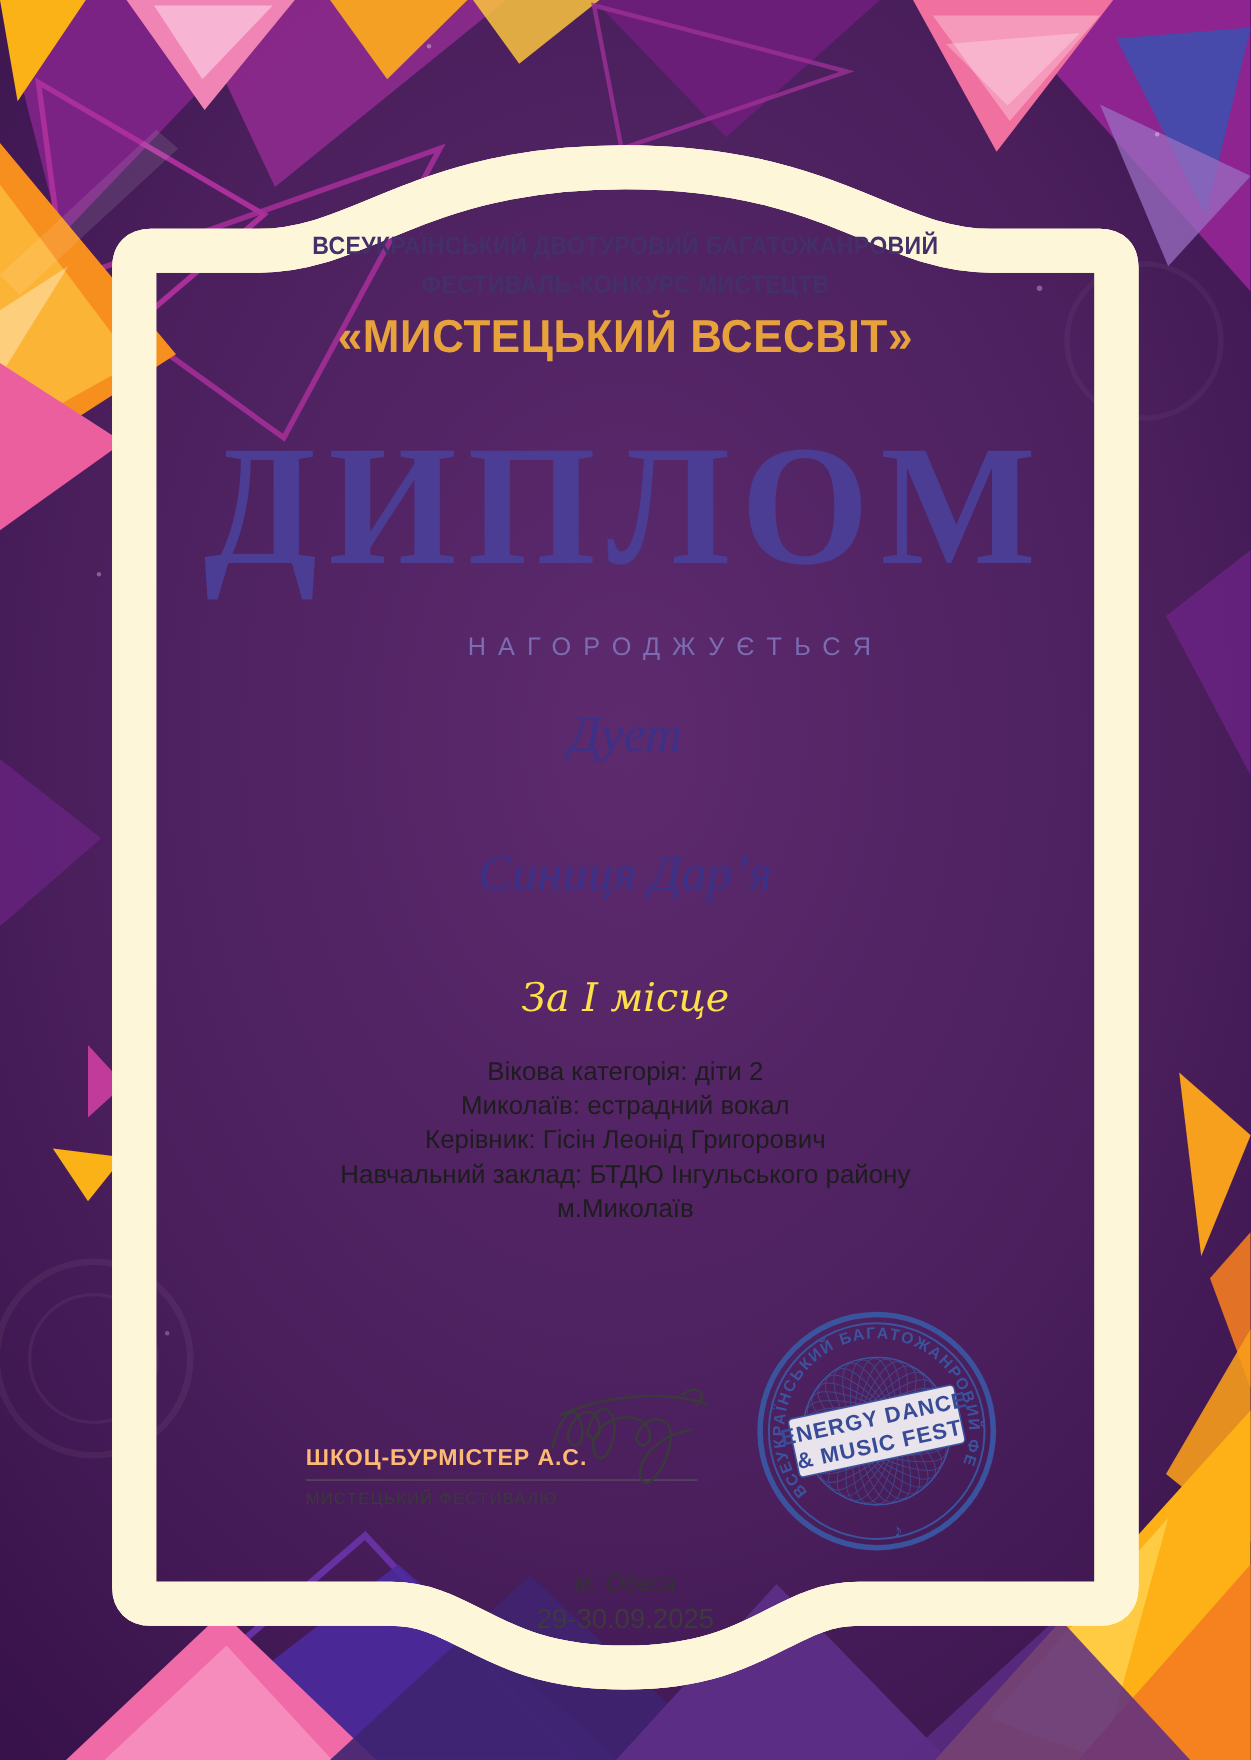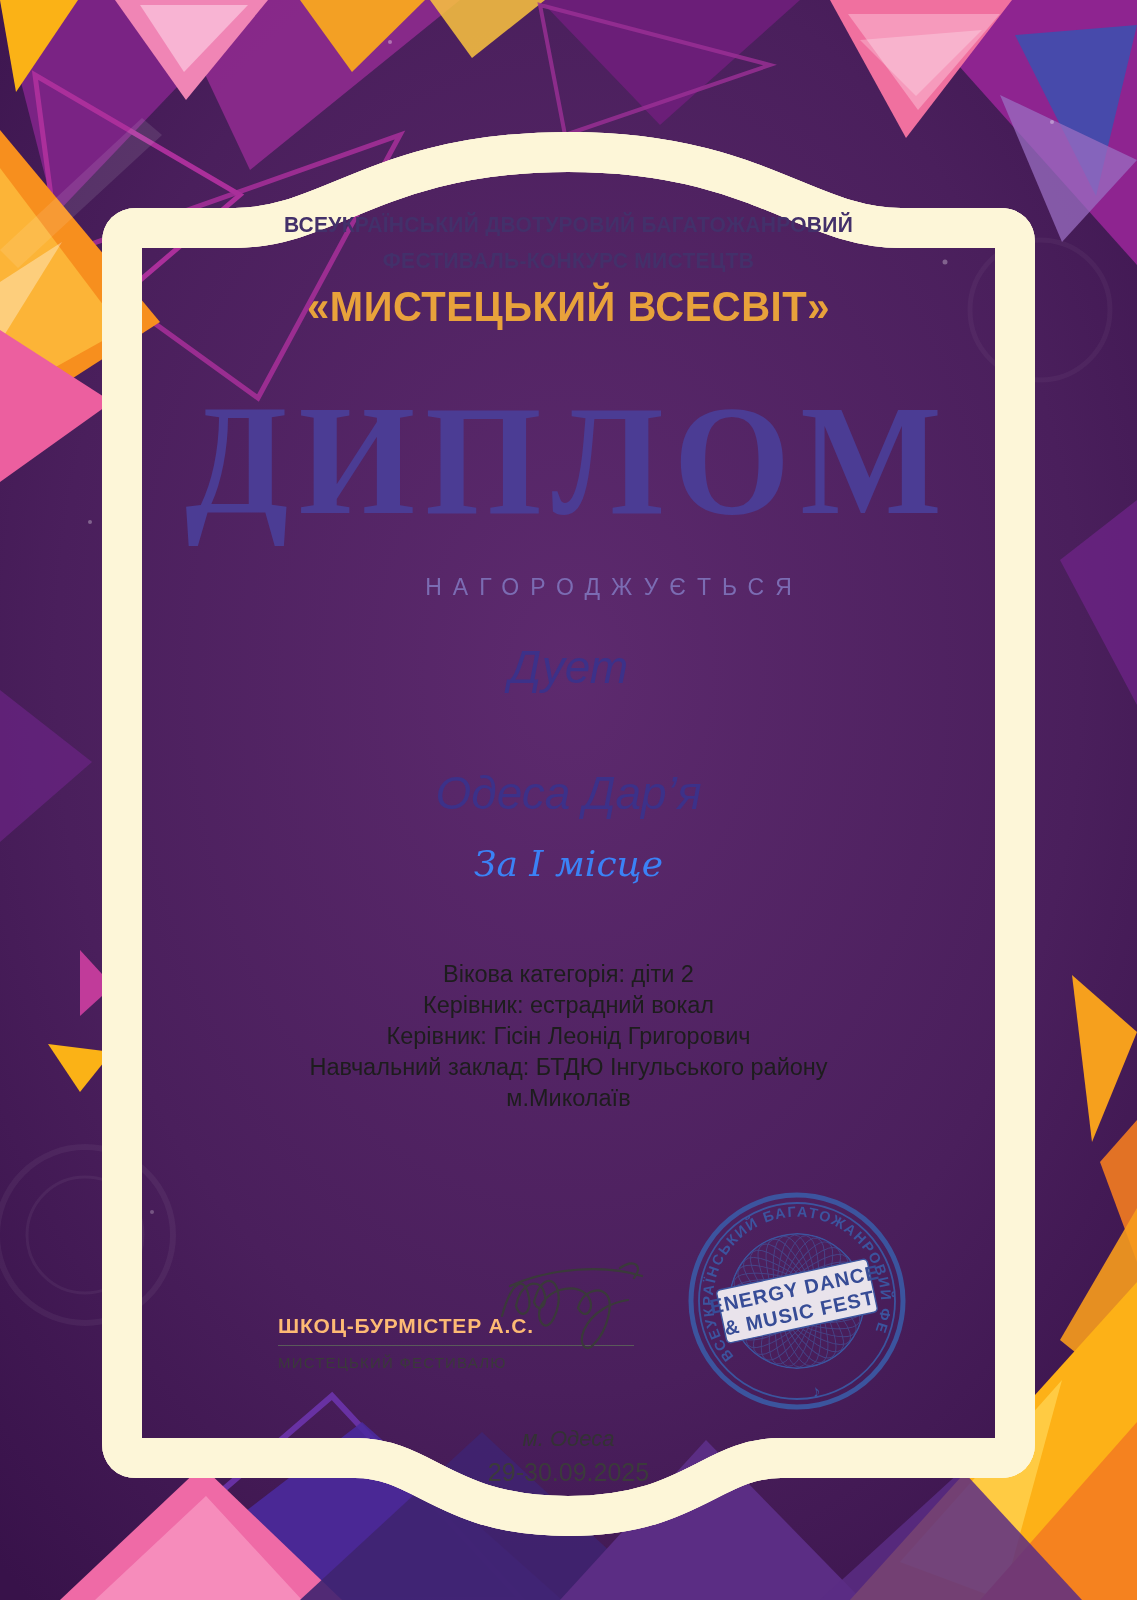--- a/index.html
+++ b/index.html
@@ -10,24 +10,24 @@
   }
   .layer{position:absolute;left:0;top:0;width:1137px;height:1600px;}
   .txt{position:absolute;left:0;width:1137px;text-align:center;white-space:nowrap;}
   .header-line{color:#43306a;font-weight:bold;font-size:21px;letter-spacing:.3px;transform:scaleY(1.08);}
   .festival-name{color:#e8a23b;font-weight:bold;font-size:40px;letter-spacing:.5px;transform:scaleY(1.05);}
   .diploma-title{
     color:#4b3c94;font-family:"Liberation Serif","DejaVu Serif",serif;
     font-weight:bold;font-size:150px;line-height:160px;letter-spacing:10px;transform:scaleY(1.04);
   }
   .awarded{color:#7b6cb3;font-size:23px;letter-spacing:11px;text-indent:11px;padding-left:40px;}
-  .recipient{color:#3c3189;font-family:Liberation Sans, sans-serif;
+  .recipient{color:#3c3189;font-family:Liberation Serif, serif;
     font-style:italic;font-size:46px;line-height:63px;}
-  .award-place{color:#3b82f6;font-family:"DejaVu Serif","Liberation Serif",serif;
-    font-style:italic;font-size:36px;}
+  .award-place{color:#fde047;font-family:"DejaVu Serif","Liberation Serif",serif;
+    font-style:italic;font-size:36px;margin-top:44px;}
   .detail-line{color:#1d1d1d;font-size:23.5px;line-height:31px;}
   .city{color:#333;font-size:22px;font-weight:500;font-style:italic;}
   .dates{color:#3b3b3b;font-size:25px;font-weight:500;}
   .sig-name{position:absolute;left:278px;top:1314px;color:#fdba74;font-weight:bold;
     font-size:21px;letter-spacing:.8px;white-space:nowrap;}
   .sig-line{position:absolute;left:278px;top:1345px;width:356px;height:0;
     border-top:1.5px solid #5a5a5a;}
   .sig-role{position:absolute;left:278px;top:1354px;color:#3a3a3a;font-size:15px;
     letter-spacing:1.2px;white-space:nowrap;}
   .sig-svg{position:absolute;left:492px;top:1246px;}
@@ -133,26 +133,26 @@
 <div class="layer">
   <div class="txt header-line" style="top:212px">ВСЕУКРАЇНСЬКИЙ ДВОТУРОВИЙ БАГАТОЖАНРОВИЙ</div>
   <div class="txt header-line" style="top:248px">ФЕСТИВАЛЬ-КОНКУРС МИСТЕЦТВ</div>
   <div class="txt festival-name" style="top:284px">«МИСТЕЦЬКИЙ ВСЕСВІТ»</div>
 
   <div class="txt diploma-title" style="top:380px">ДИПЛОМ</div>
 
   <div class="txt awarded" style="top:574px">НАГОРОДЖУЄТЬСЯ</div>
 
   <div class="txt recipient" style="top:636px">Дует</div>
-  <div class="txt recipient" style="top:762px">Одеса Дар’я</div>
+  <div class="txt recipient" style="top:762px">Синиця Дар’я</div>
 
   <div class="txt award-place" style="top:843px">За І місце</div>
 
   <div class="txt detail-line" style="top:959px">Вікова категорія: діти 2</div>
-  <div class="txt detail-line" style="top:990px">Керівник: естрадний вокал</div>
+  <div class="txt detail-line" style="top:990px">Миколаїв: естрадний вокал</div>
   <div class="txt detail-line" style="top:1021px">Керівник: Гісін Леонід Григорович</div>
   <div class="txt detail-line" style="top:1083px">м.Миколаїв</div>
   <div class="txt detail-line" style="top:1052px">Навчальний заклад: БТДЮ Інгульського району</div>
 
   <div class="sig-name">ШКОЦ-БУРМІСТЕР А.С.</div>
   <div class="sig-line"></div>
   <div class="sig-role">МИСТЕЦЬКИЙ ФЕСТИВАЛЮ</div>
 
   <svg class="sig-svg" width="170" height="120" viewBox="0 0 170 120" aria-hidden="true">
     <g fill="none" stroke="#3a3a3a" stroke-width="2.2" stroke-linecap="round">

